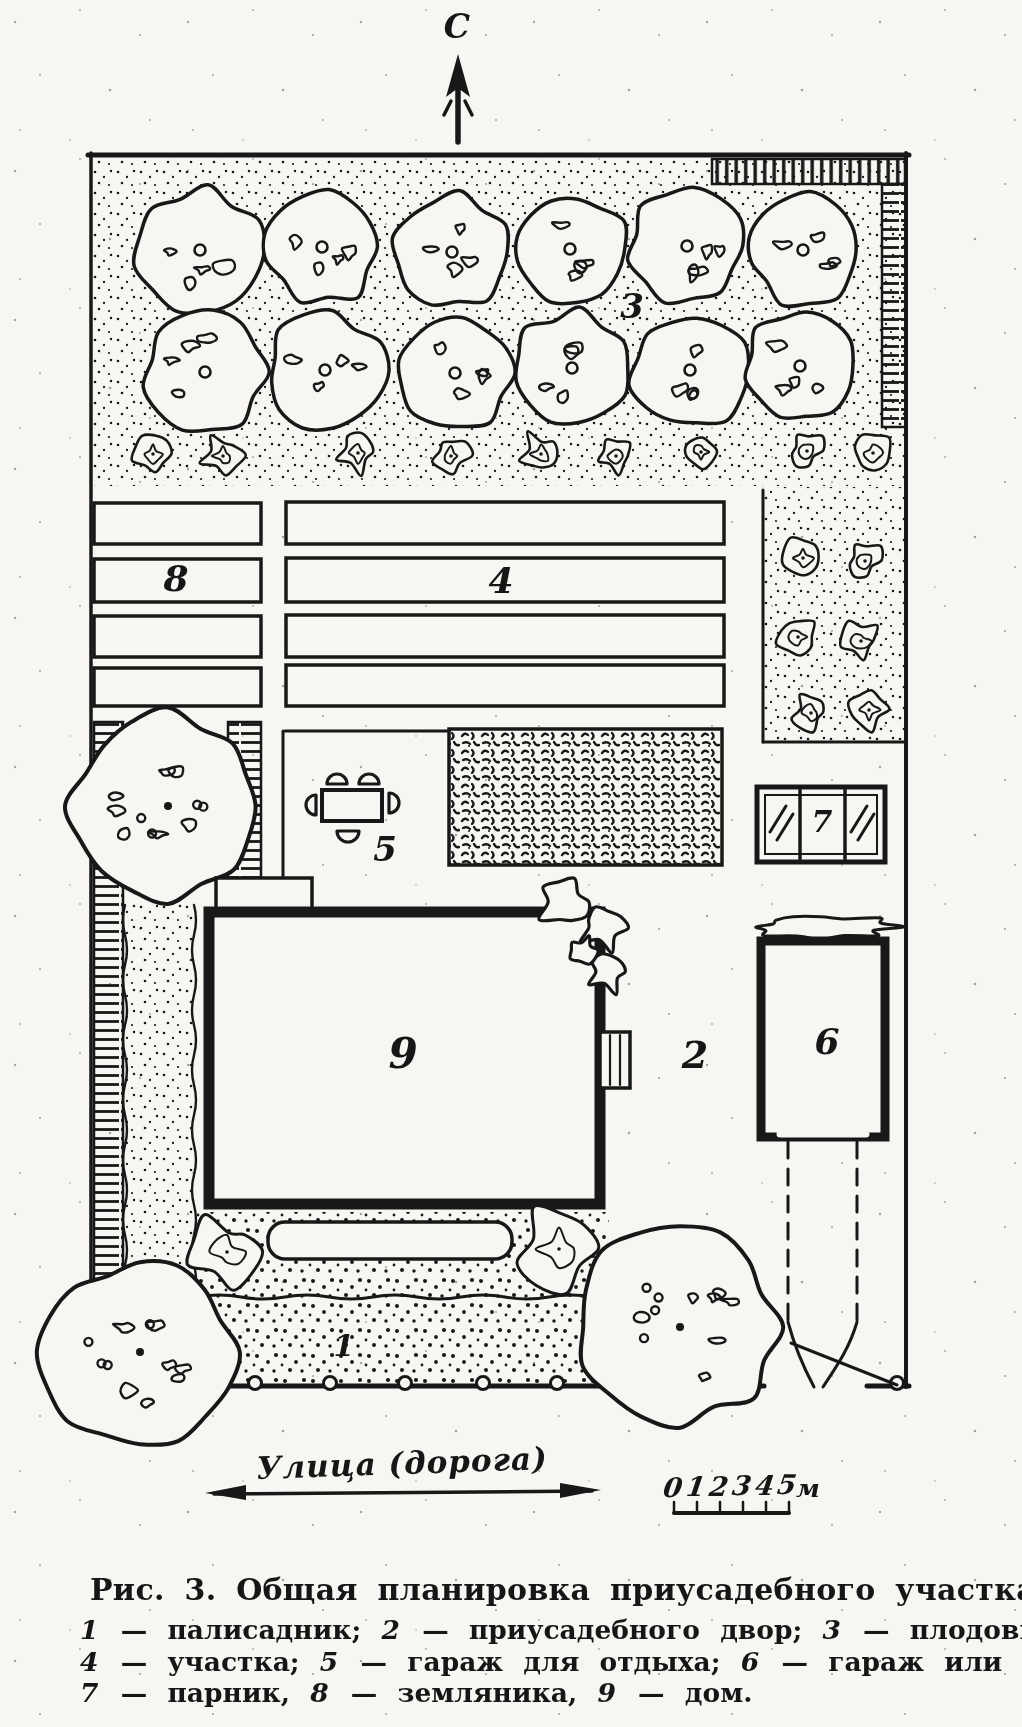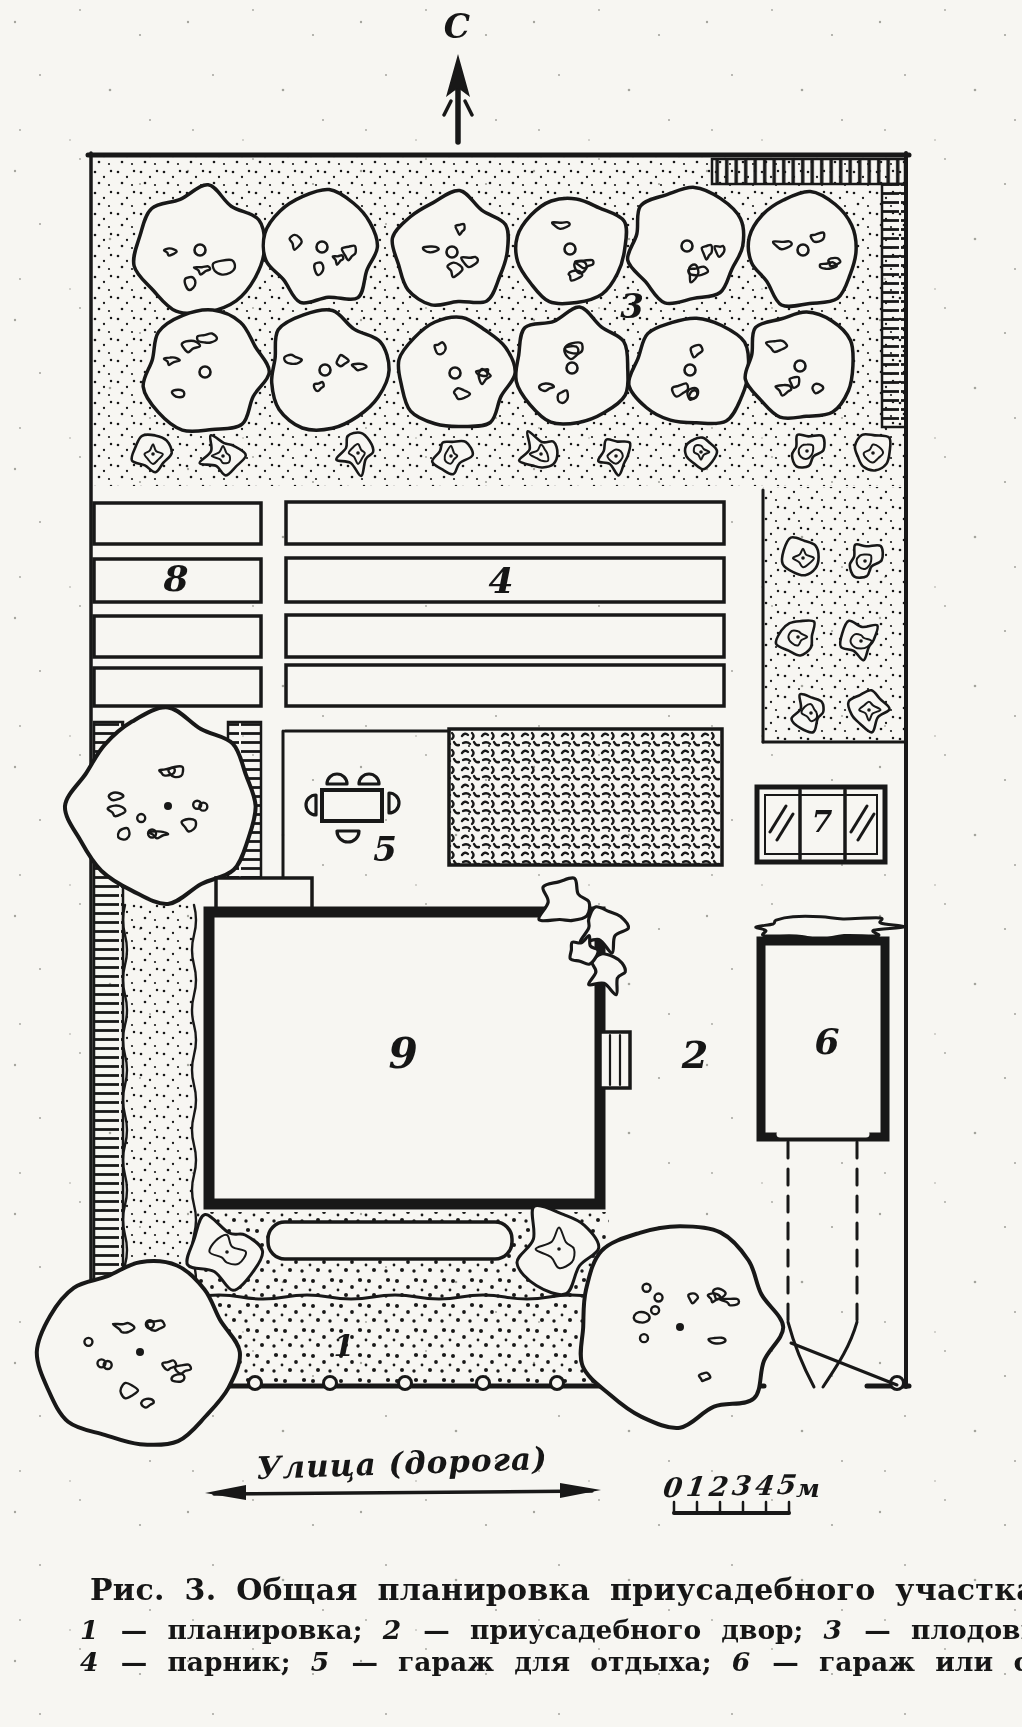--- a/index.html
+++ b/index.html
@@ -398,18 +398,19 @@
     <span class="scale-digit" style="left:719px;top:1486px">2</span>
     <span class="scale-digit" style="left:742px;top:1485px">3</span>
     <span class="scale-digit" style="left:765px;top:1485px">4</span>
     <span class="scale-digit" style="left:787px;top:1484px">5</span>
     <span class="scale-unit" style="left:808px;top:1488px">м</span>
   </div>
 
   <div class="caption">
     <div class="cap-title">Рис. 3. Общая планировка приусадебного участка:</div>
     <div>
-        <div class="legend-line"><span class="lnum">1</span><span> — планировка; </span><span class="lnum">2</span><span> — приусадебного двор; </span><span class="lnum">3</span><span> — плодовый сад;</span></div>
-        <div class="legend-line"><span class="lnum">4</span><span> — парник; </span><span class="lnum">5</span><span> — гараж для отдыха; </span><span class="lnum">6</span><span> — гараж или сарай;</span></div>
+        <div class="legend-line"><span class="lnum">1</span><span> — палисадник; </span><span class="lnum">2</span><span> — приусадебного двор; </span><span class="lnum">3</span><span> — плодовый сад;</span></div>
+        <div class="legend-line"><span class="lnum">4</span><span> — участка; </span><span class="lnum">5</span><span> — гараж для отдыха; </span><span class="lnum">6</span><span> — гараж или сарай;</span></div>
+        <div class="legend-line"><span class="lnum">7</span><span> — парник, </span><span class="lnum">8</span><span> — земляника, </span><span class="lnum">9</span><span> — дом.</span></div>
       </div>
   </div>
 
 </div>
 
 </body></html>

